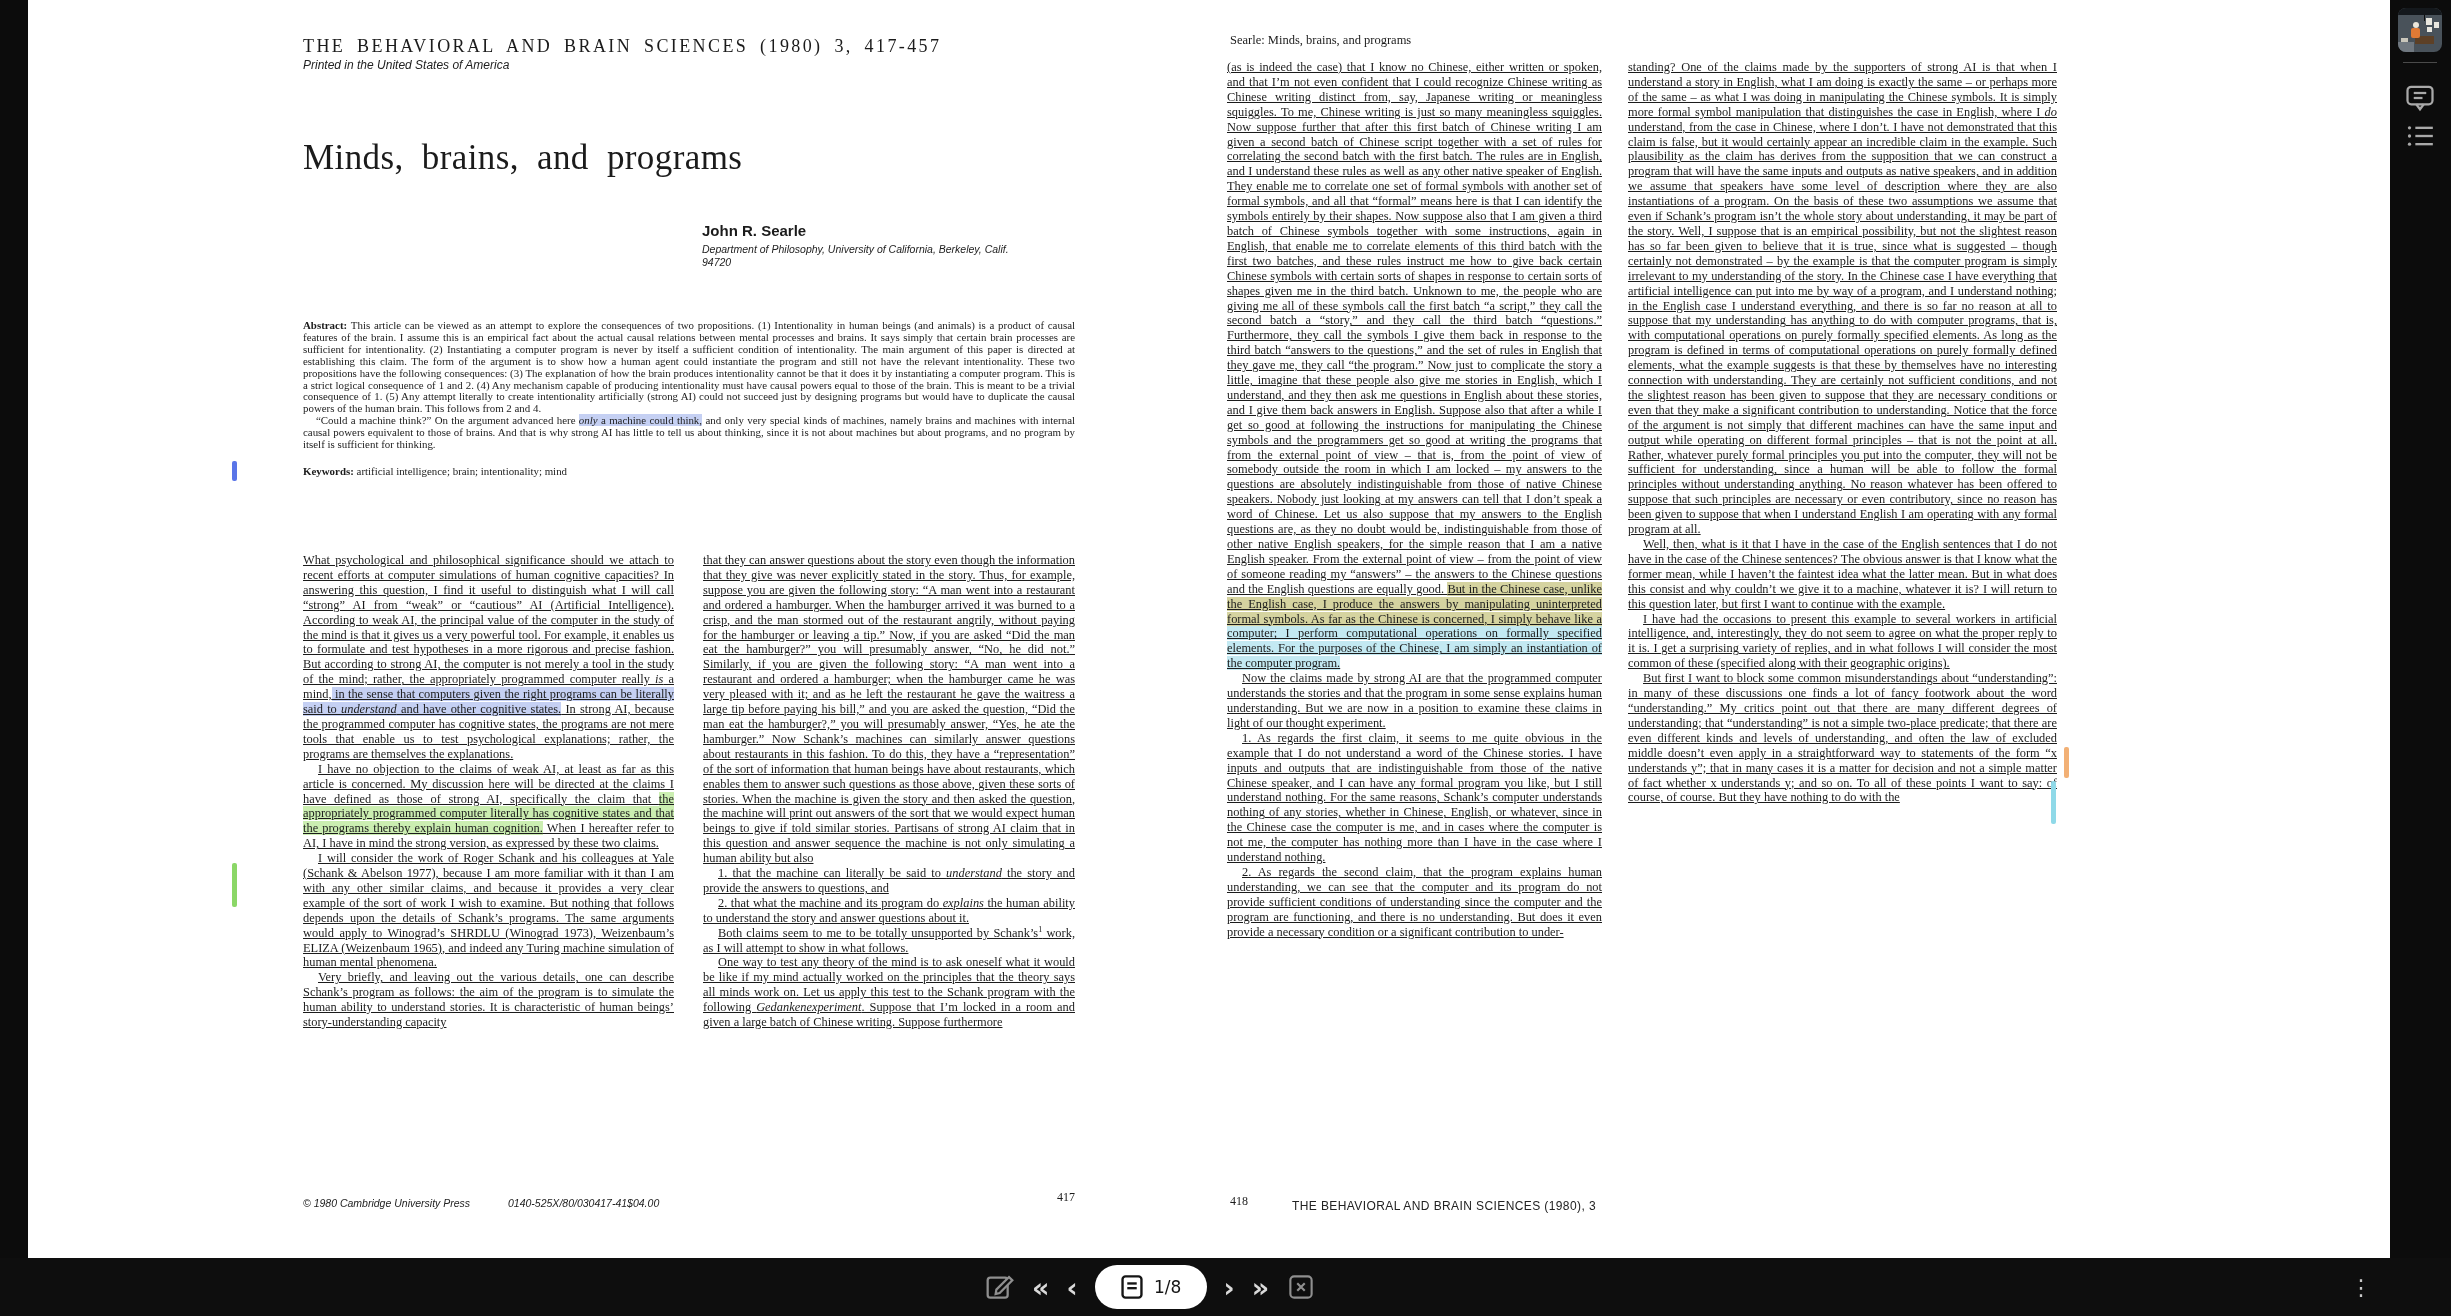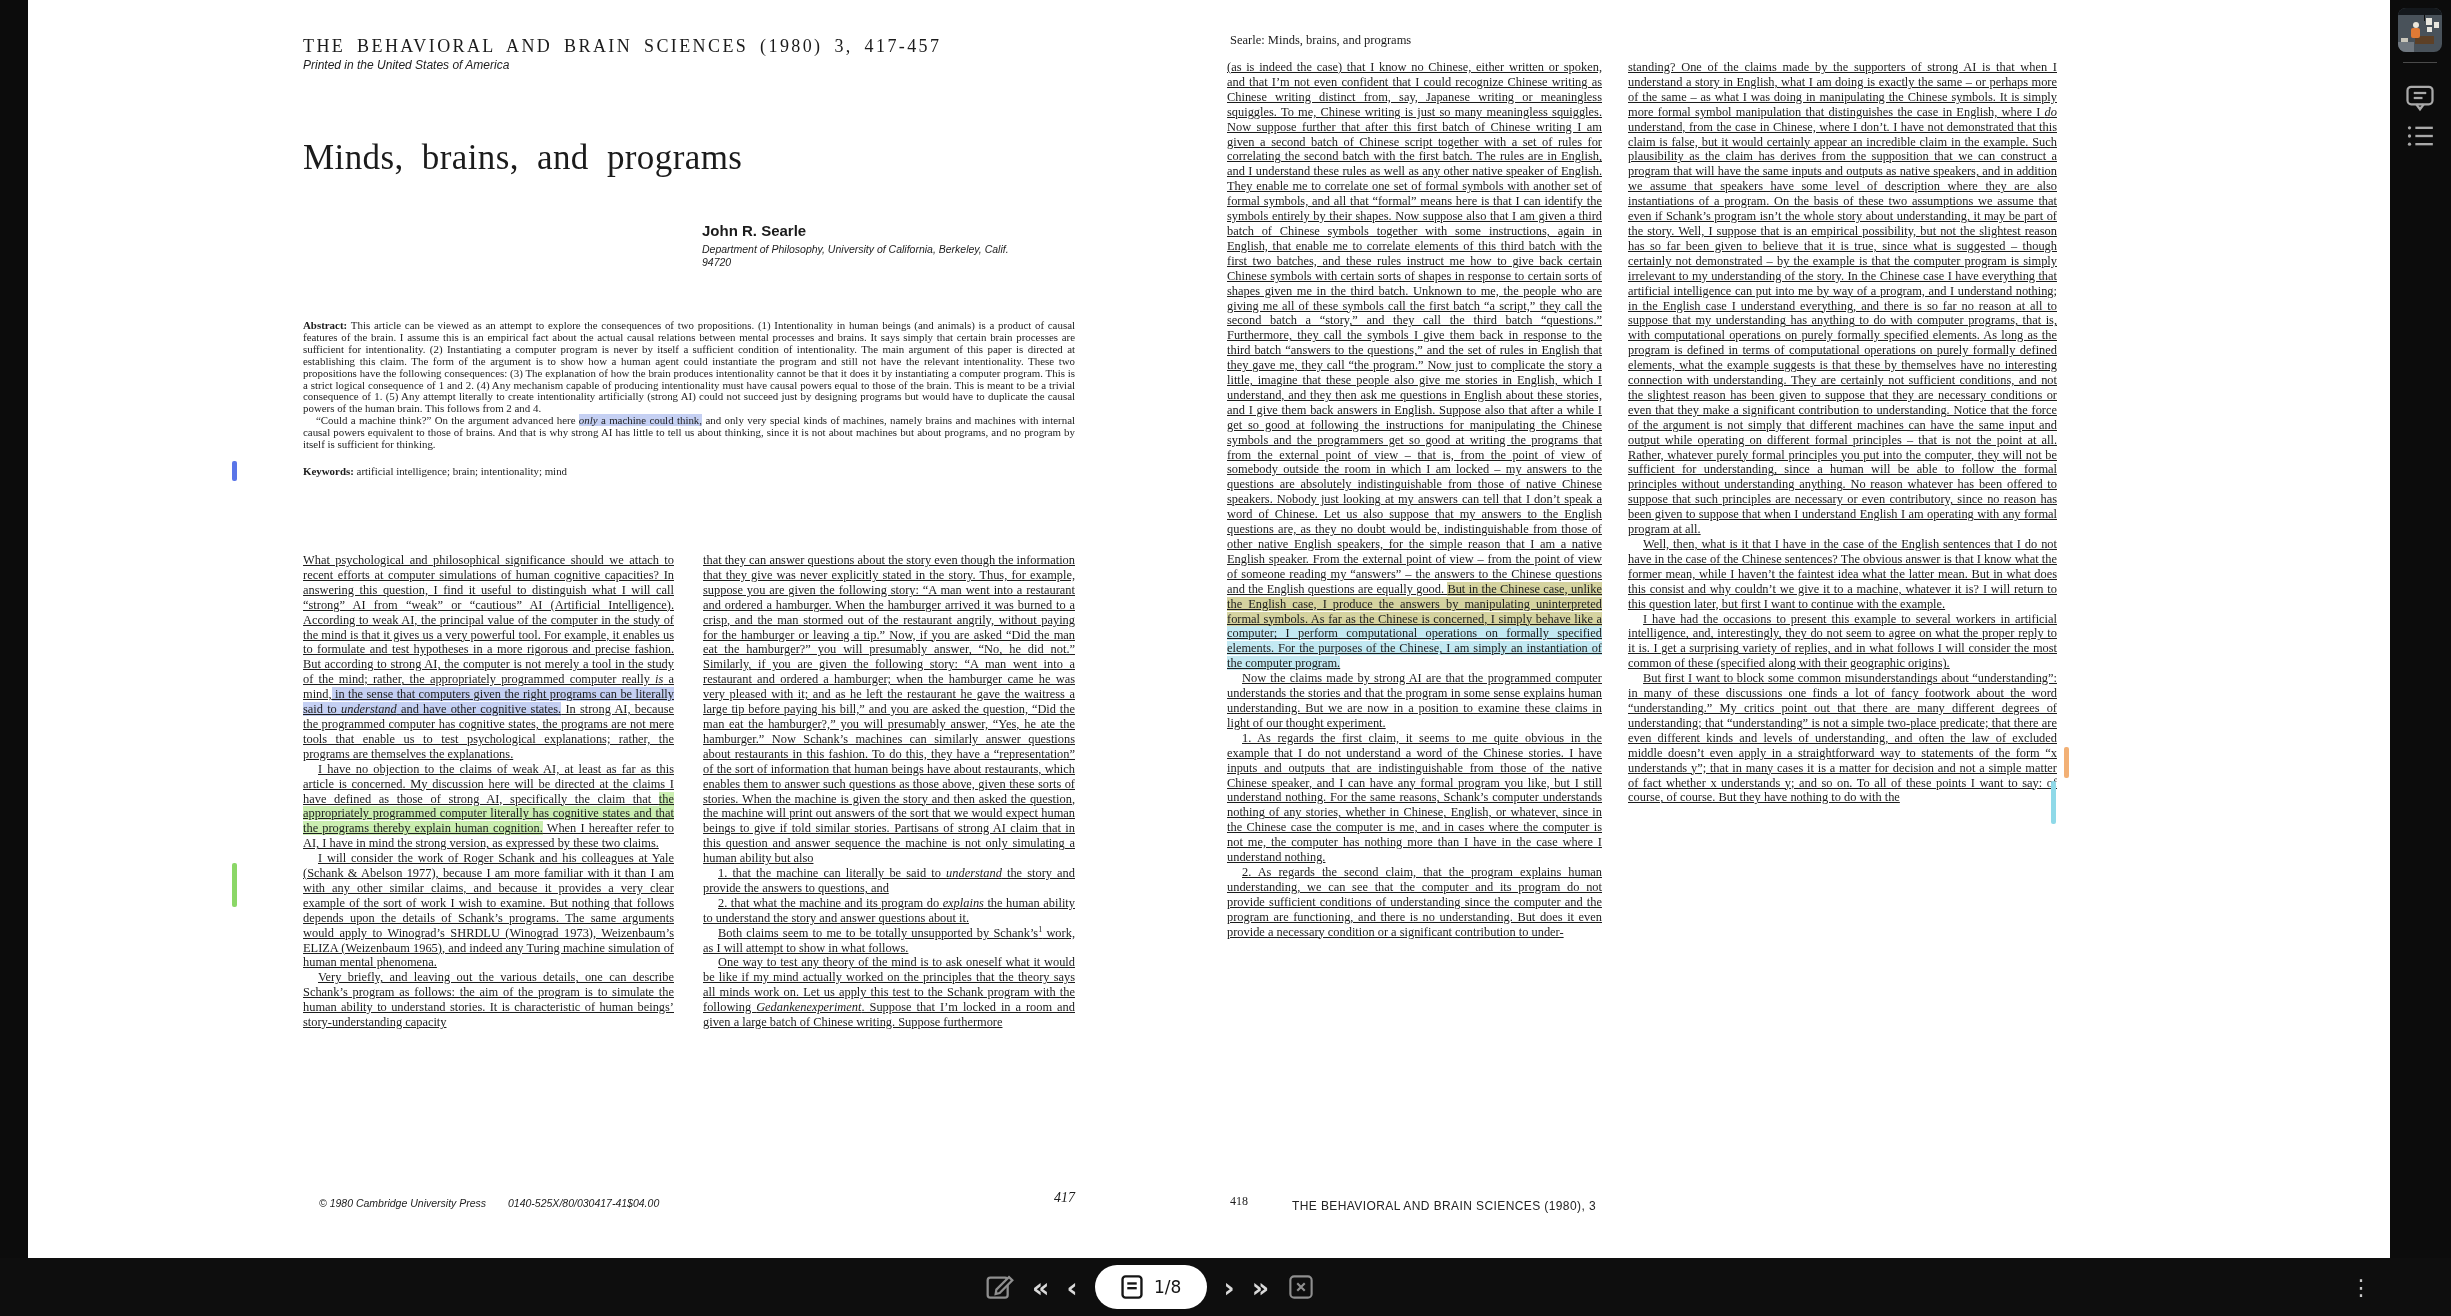--- a/index.html
+++ b/index.html
@@ -34,24 +34,24 @@
   .cols-left  .c2 { width:372px; }
   .cols-right .c1 { width:375px; margin-right:26px; }
   .cols-right .c2 { width:429px; }
   .col { font-size:12.4px; line-height:14.9px; }
   .col p { text-align:justify; }
   .col p.ind { text-indent:15px; }
 
   .runhead { left:1230px; top:33px; font-size:12.5px; }
 
   
-  .foot-c  { left:319px; top:1197px; width:190px; }
+  .foot-c  { left:303px; top:1197px; width:190px; }
   .foot-i  { left:508px; top:1197px; }
   .foot-c,.foot-i { font-family:"Liberation Sans",sans-serif; font-style:italic; font-size:10.5px; color:#222; }
-  .pno-417 { left:1040px; top:1190px; width:35px; text-align:right; font-size:14px;font-style:italic; }
+  .pno-417 { left:1040px; top:1190px; width:35px; text-align:right; font-size:12px; }
   .pno-418 { left:1230px; top:1194px; font-size:12px; }
   .foot-j  { left:1292px; top:1199px; font-family:"Liberation Sans",sans-serif; font-size:12px; letter-spacing:.4px; color:#222; }
 
   
   .i { font-style:italic; }
   .b { font-weight:bold; }
   .sup { vertical-align:super; font-size:.65em; line-height:0; }
   .hl-blue  { background:#c5d0f3; }
   .hl-green { background:#cbeeb1; }
   .hl-olive { background:#d5d3a0; }

